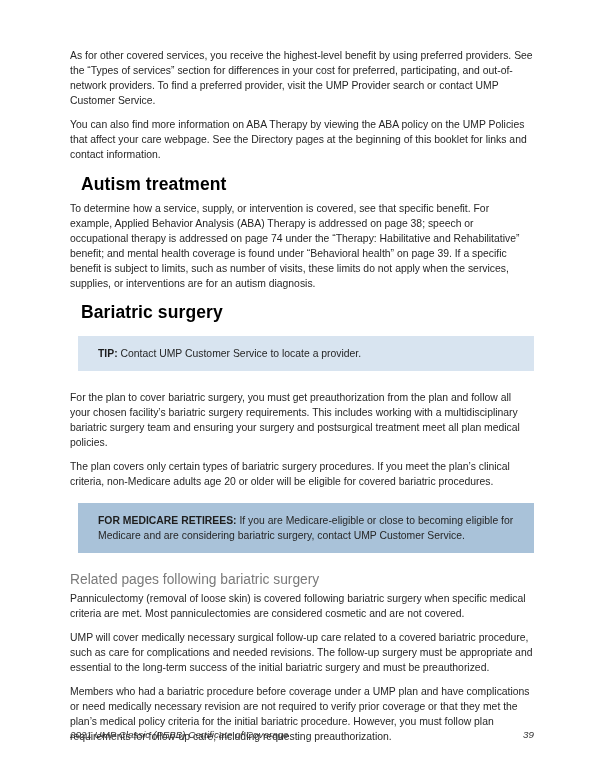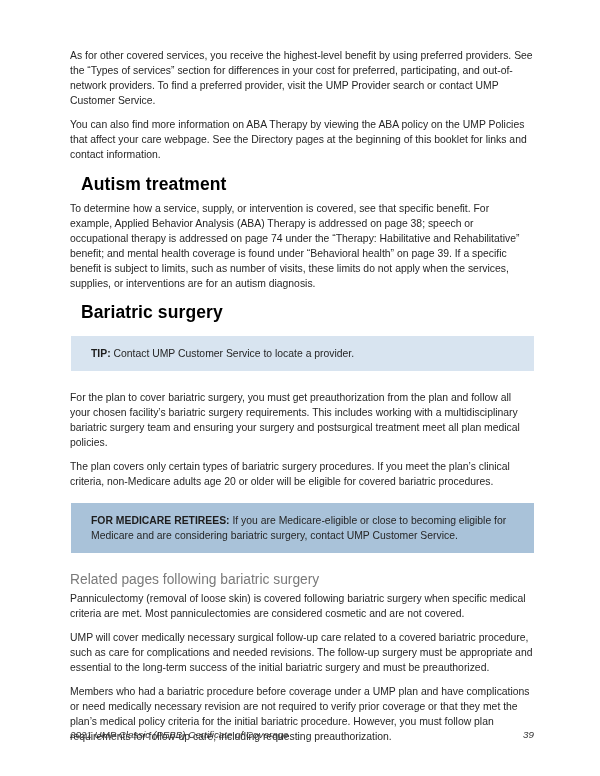--- a/index.html
+++ b/index.html
@@ -31,21 +31,21 @@
     margin: 11px 0 6px 11px;
     letter-spacing: 0.1px;
   }
   h2.sub-heading {
     font-size: 13.8px;
     font-weight: 400;
     color: #7a7a7a;
     margin: 13px 0 4px 0;
   }
   .callout {
-    margin: 13px 0 19px 1px;
+    margin: 13px 0 19px 8px;
     padding: 10px 20px;
   }
   .callout p { margin-bottom: 0; }
   .callout.tip { background: var(--tip-bg, #d8e4f0); }
   .callout.medicare { background: var(--medicare-bg, #a9c2d9); }
   .callout .lead { font-weight: 700; color: #1d1d1d; }
   .footer {
     position: absolute;
     bottom: 36px;
     left: 70px;

